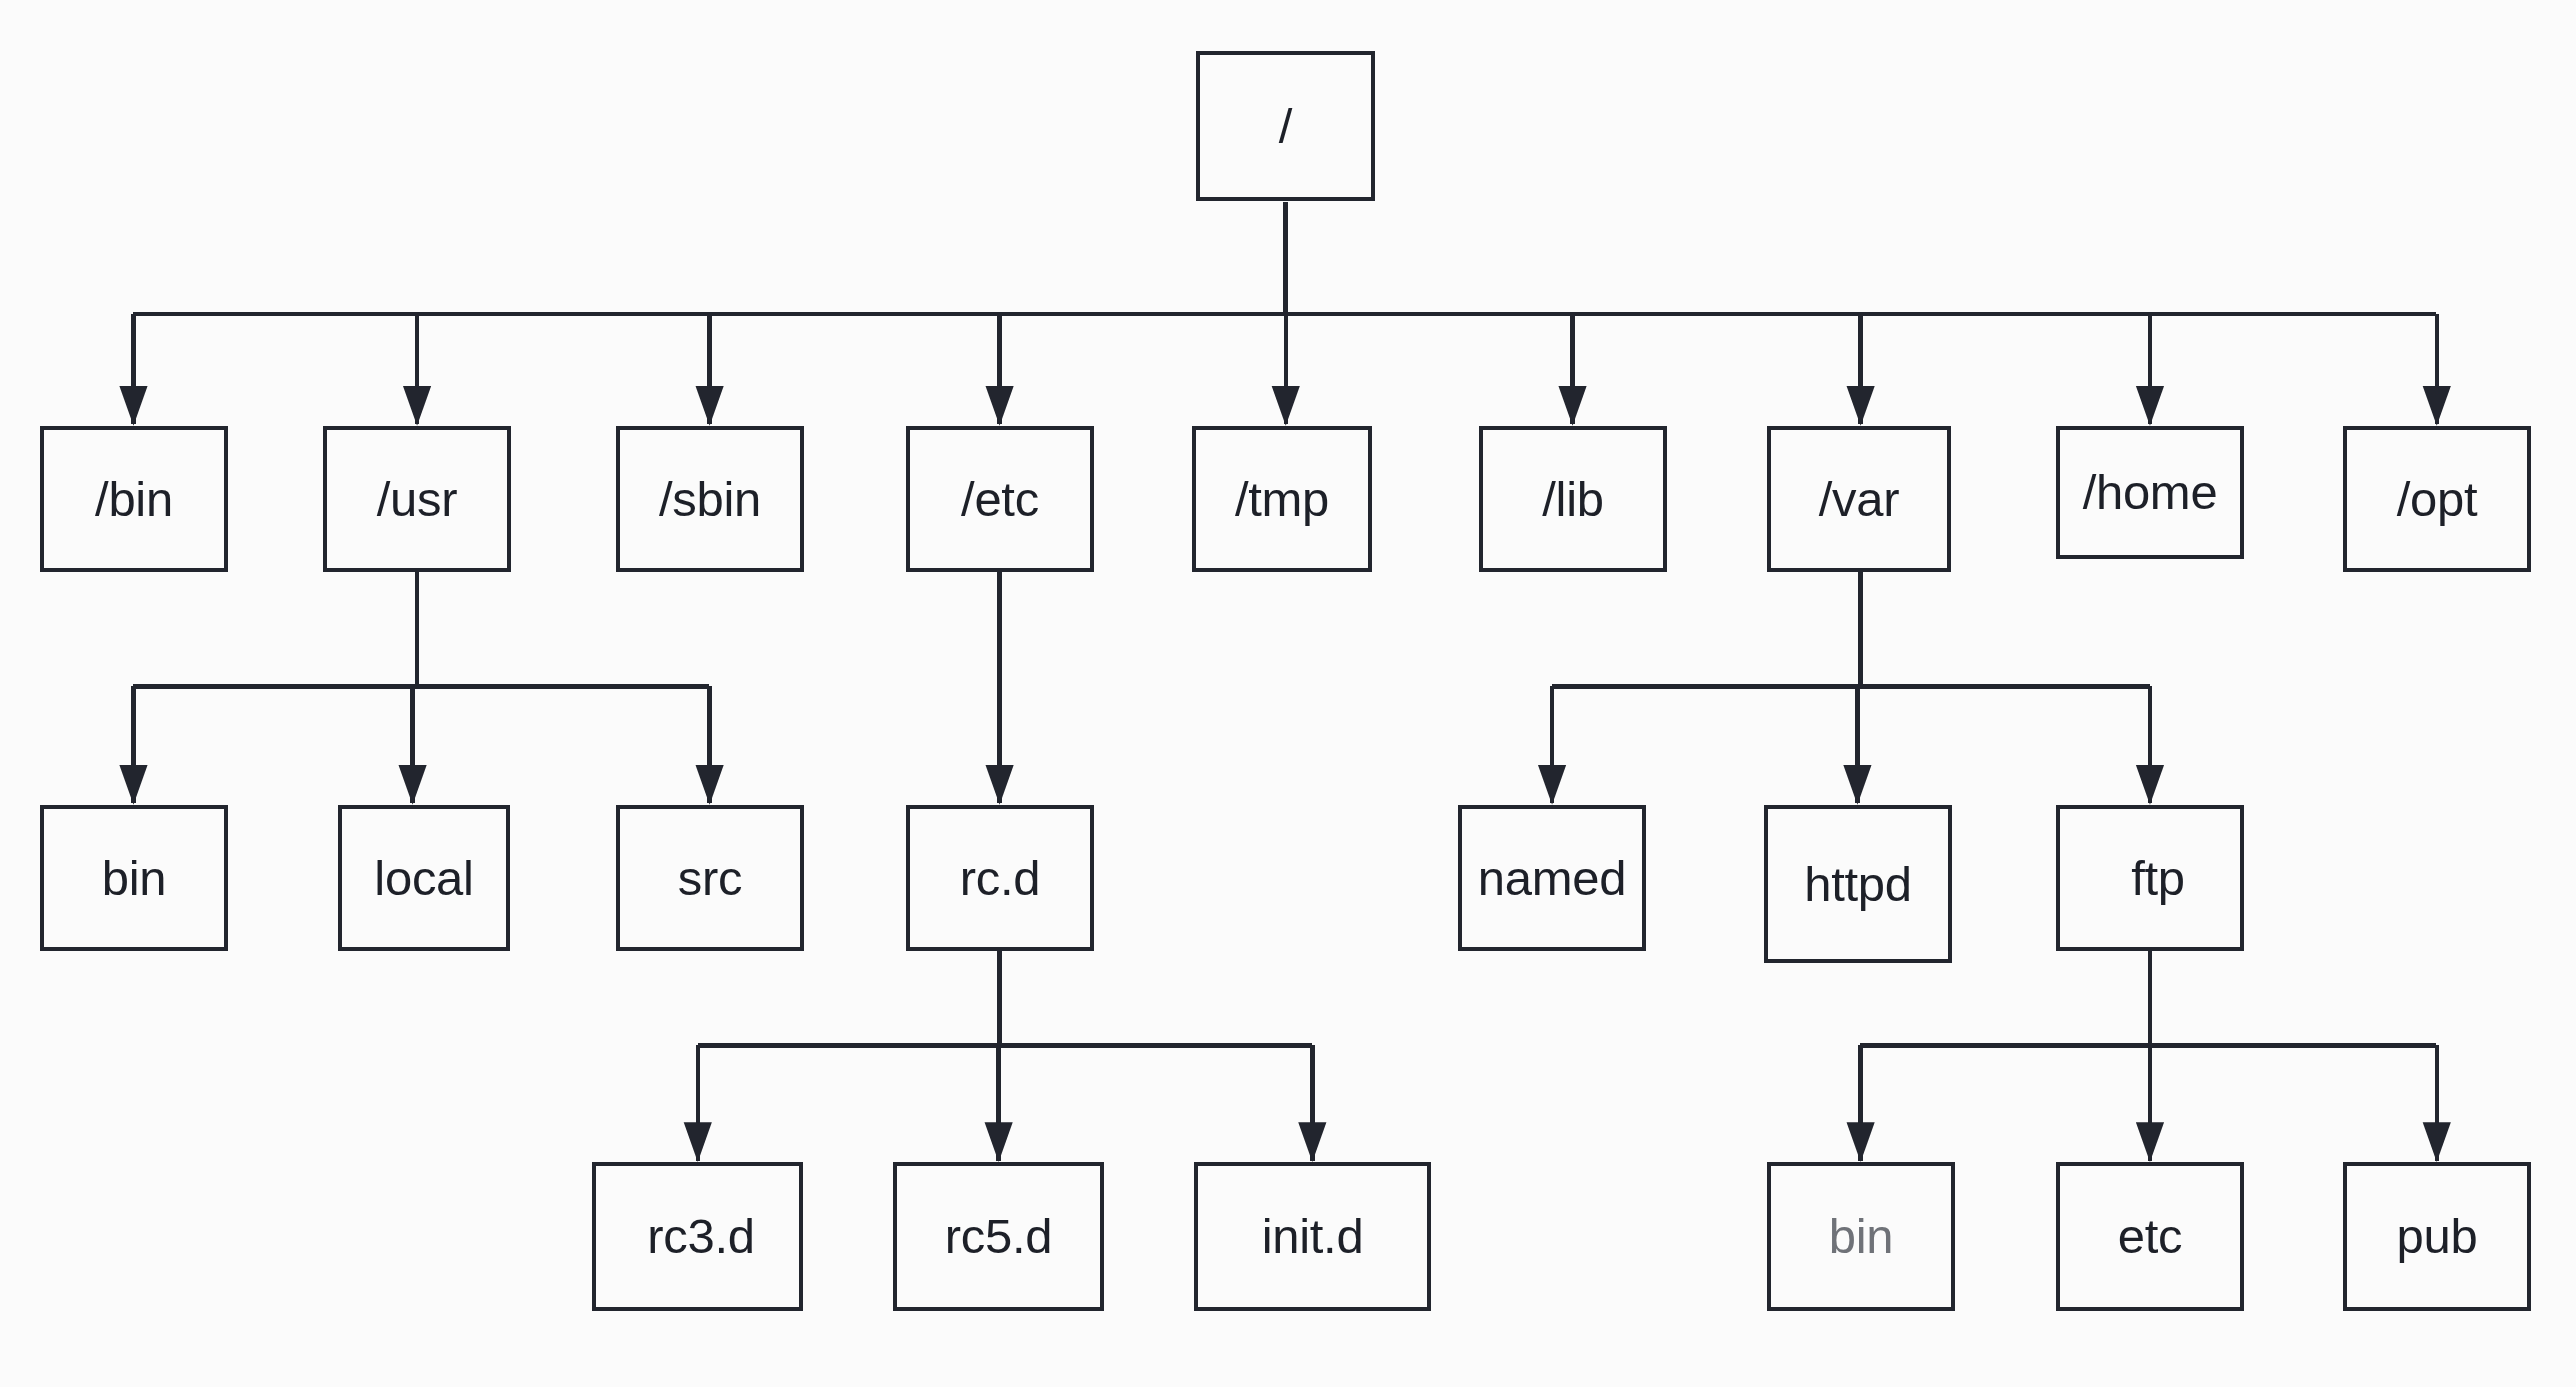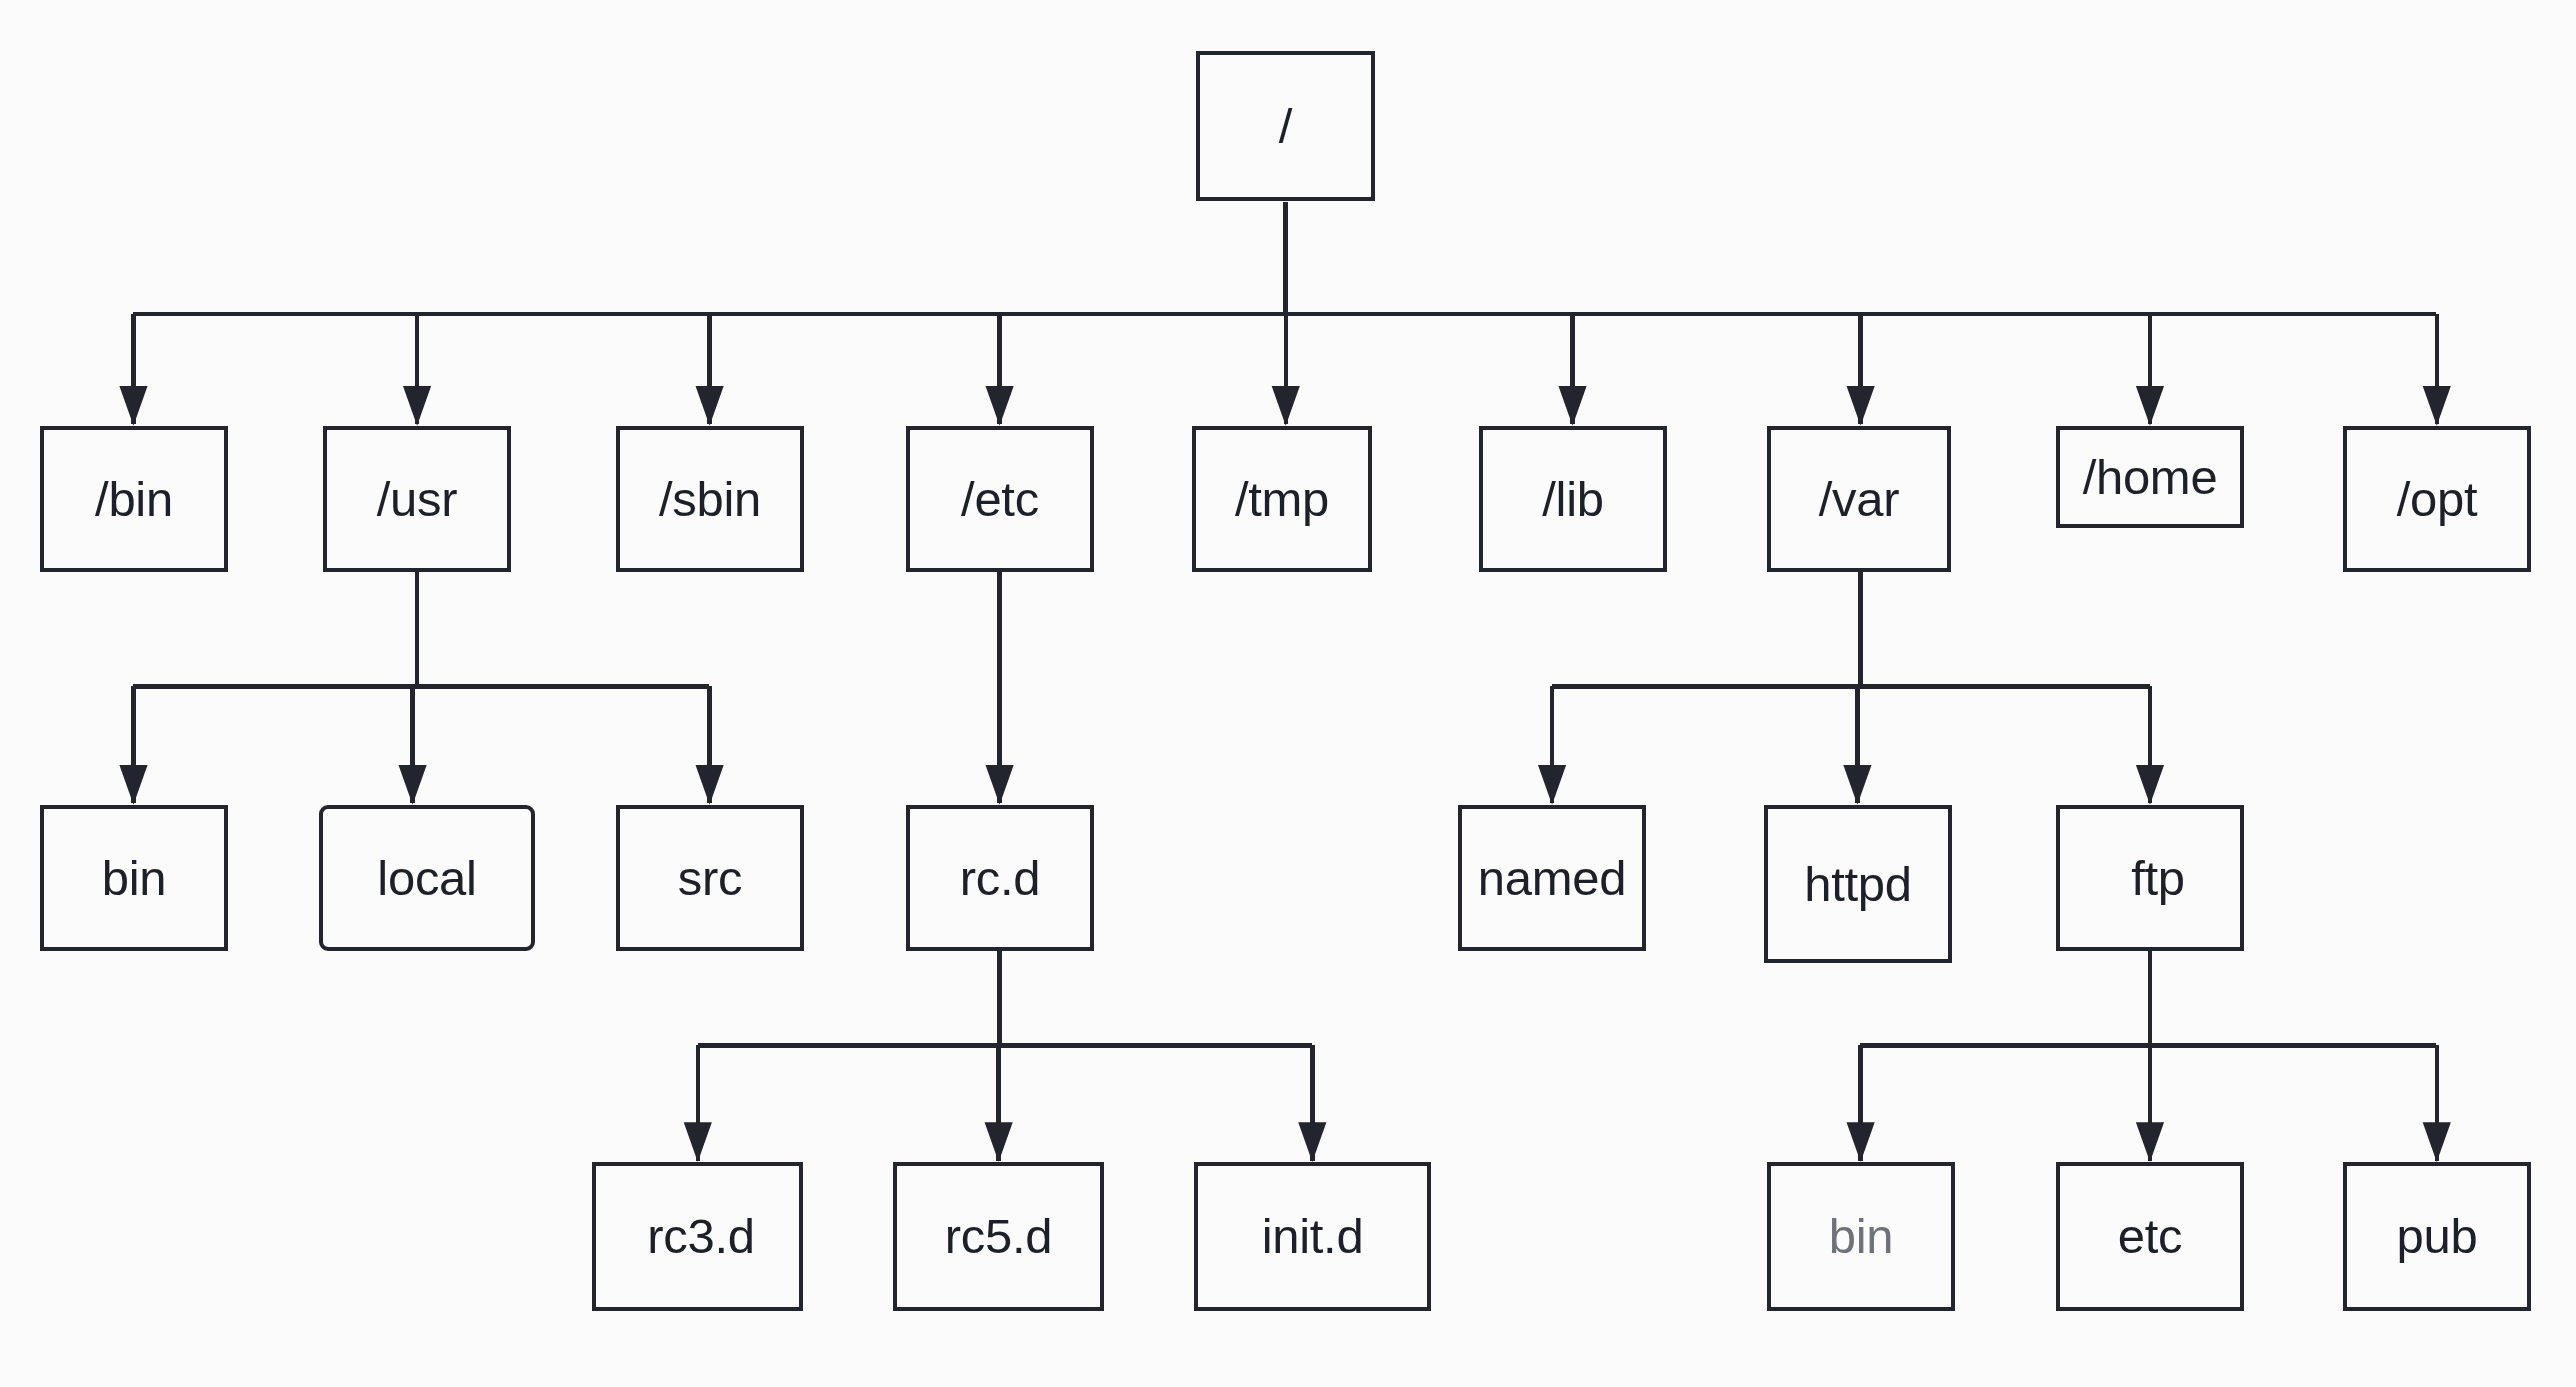--- a/index.html
+++ b/index.html
@@ -123,31 +123,31 @@
   </div>
   <div class="node" id="n-tmp" style="left: 1192px; top: 426px; width: 180px; height: 146px;">
     <span class="label">/tmp</span>
   </div>
   <div class="node" id="n-lib" style="left: 1479px; top: 426px; width: 188px; height: 146px;">
     <span class="label">/lib</span>
   </div>
   <div class="node" id="n-var" style="left: 1767px; top: 426px; width: 184px; height: 146px;">
     <span class="label">/var</span>
   </div>
-  <div class="node overflow" id="n-home" style="left: 2056px; top: 426px; width: 188px; height: 102px;">
+  <div class="node overflow" id="n-home" style="left: 2056px; top: 426px; width: 188px; height: 133px;">
     <span class="label">/home</span>
   </div>
   <div class="node" id="n-opt" style="left: 2343px; top: 426px; width: 188px; height: 146px;">
     <span class="label">/opt</span>
   </div>
 
   <div class="node" id="n-usr_bin" style="left: 40px; top: 805px; width: 188px; height: 146px;">
     <span class="label">bin</span>
   </div>
-  <div class="node" id="n-usr_local" style="left: 319px; top: 805px; width: 216px; height: 146px; border-radius: 9px;">
+  <div class="node" id="n-usr_local" style="left: 338px; top: 805px; width: 172px; height: 146px;">
     <span class="label">local</span>
   </div>
   <div class="node" id="n-usr_src" style="left: 616px; top: 805px; width: 188px; height: 146px;">
     <span class="label">src</span>
   </div>
   <div class="node" id="n-etc_rcd" style="left: 906px; top: 805px; width: 188px; height: 146px;">
     <span class="label">rc.d</span>
   </div>
   <div class="node overflow" id="n-var_named" style="left: 1458px; top: 805px; width: 188px; height: 146px;">
     <span class="label">named</span>

